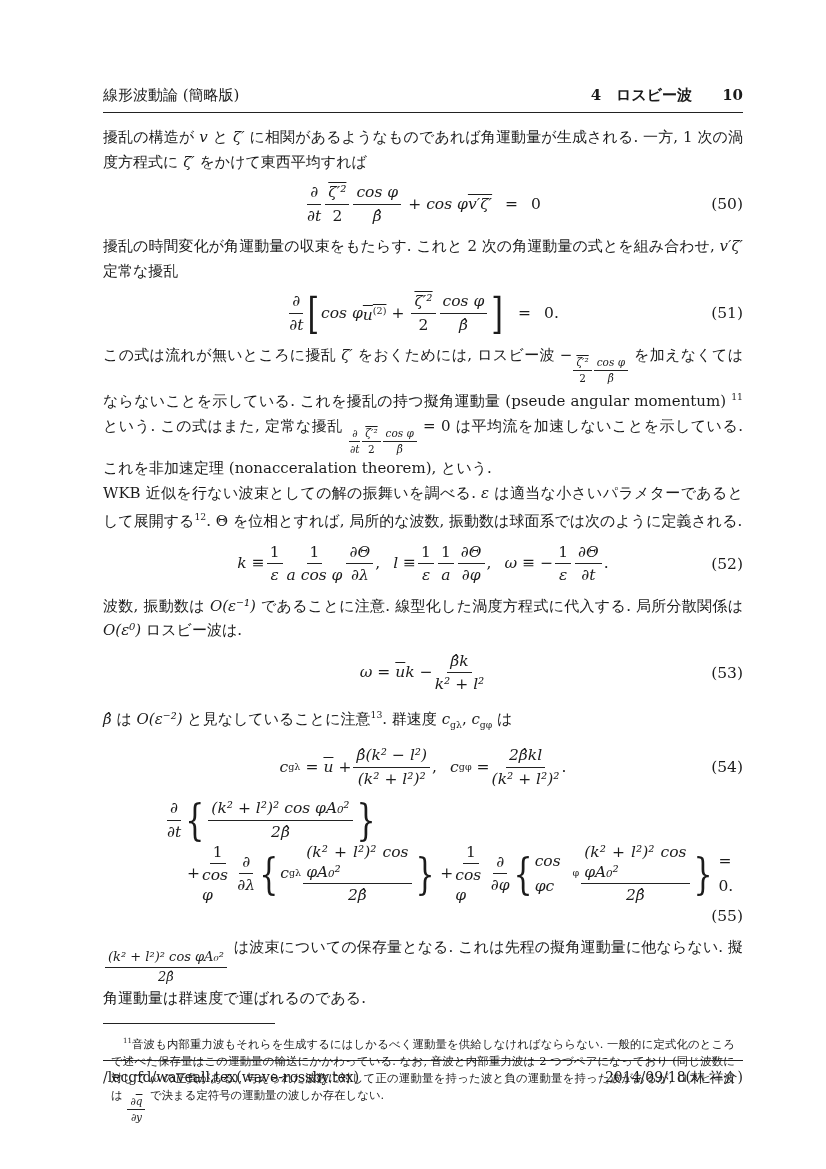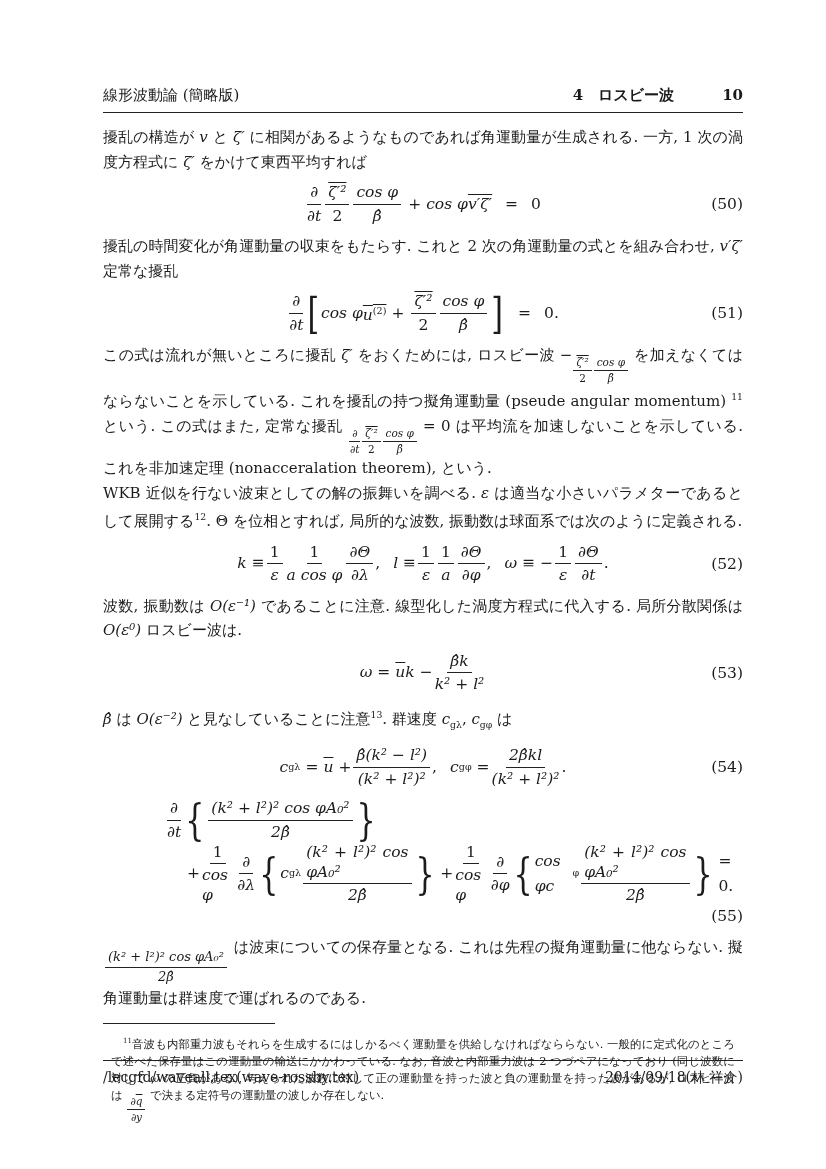--- a/index.html
+++ b/index.html
@@ -10,21 +10,21 @@
   }
   .page{
     position:absolute;left:103px;top:86px;width:640px;
   }
   
   .header{
     display:flex;justify-content:space-between;align-items:center;
     font-size:15px;border-bottom:1.2px solid #222;padding-bottom:7px;
   }
   .header .hright{font-weight:bold;}
-  .header .pagenum{margin-left:48px;}
+  .header .pagenum{margin-left:30px;}
   
   .body-text{margin-top:12px;font-size:15px;line-height:24.5px;text-align:justify;}
   p.para{margin:0;}
   i, .it{font-style:italic;}
   sup{font-size:0.62em;}
   sub{font-size:0.62em;}
   .ol{text-decoration:overline;}
   
   .eq{
     position:relative;display:flex;align-items:center;justify-content:center;

